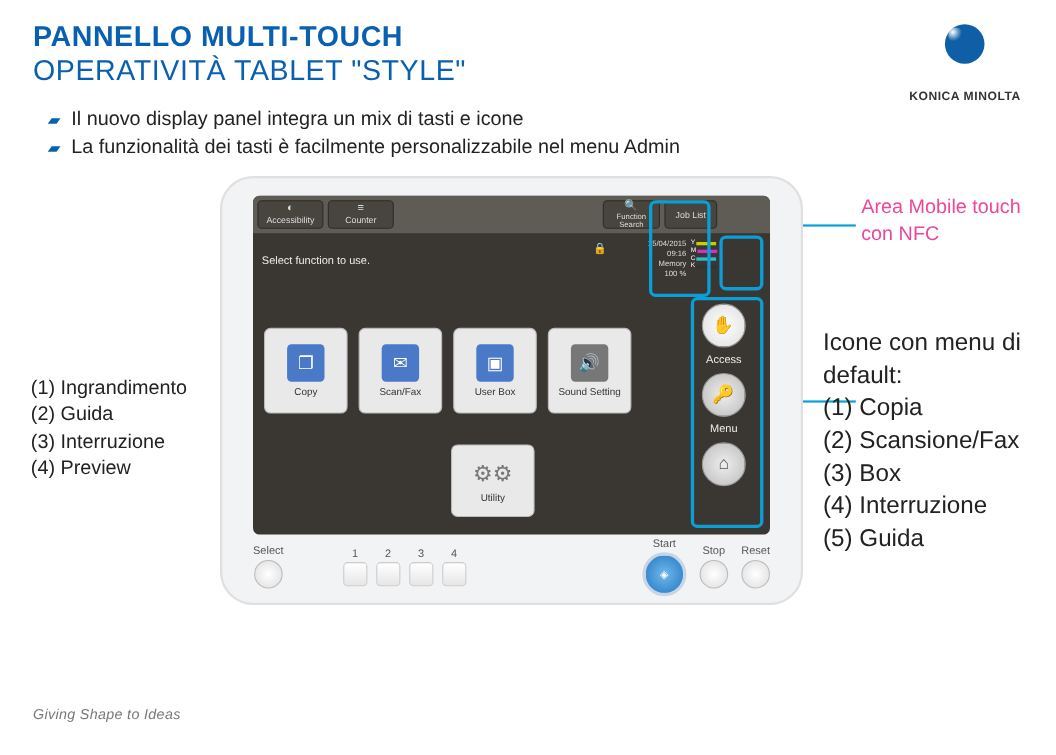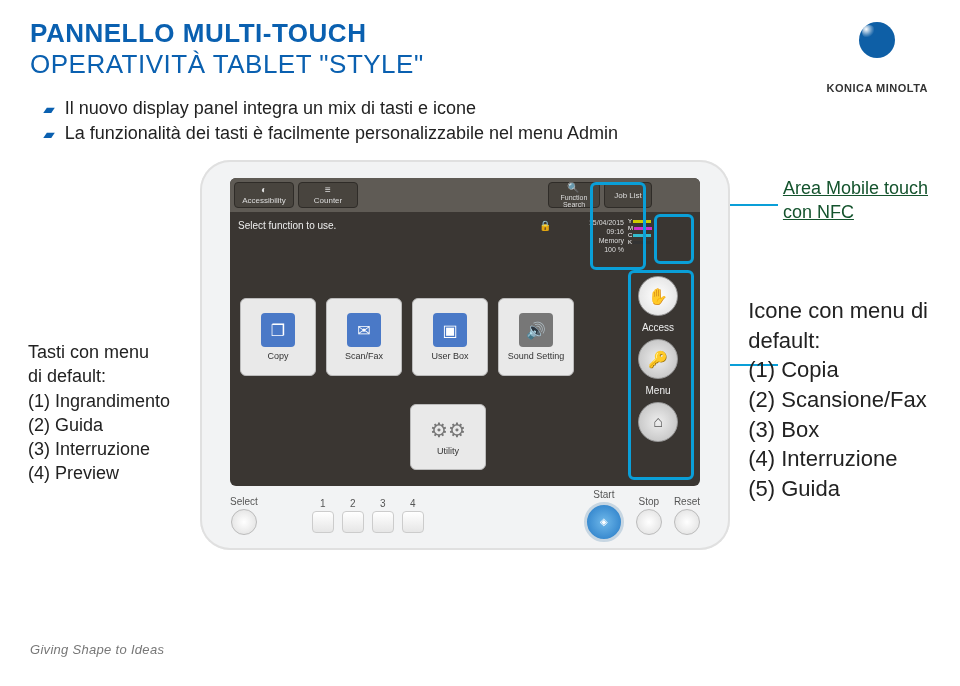--- a/index.html
+++ b/index.html
@@ -116,21 +116,21 @@
     color: #ddd;
     display: flex;
     flex-direction: column;
     align-items: center;
     justify-content: center;
     gap:1px;
   }
   .top-btn .icon { font-size: 10px; line-height: 1; }
   .spacer { flex: 1; }
   .prompt {
-    padding: 8px 8px;
+    padding: 20px 8px;
     font-size: 10px;
     color: #eee;
   }
   .lock-icon {
     position:absolute;
     top: 42px;
     right: 148px;
     font-size: 10px;
     color:#ccc;
   }
@@ -288,23 +288,22 @@
     left: 28px;
     font-size: 18px;
     color:#222;
     line-height:1.35;
   }
   .right-callout-1 {
     position:absolute;
     top: 176px;
     right: 32px;
     font-size: 18px;
-    color:#14532d;
+    color:#ec4899;
     line-height:1.35;
-    text-decoration:underline;
   }
   .right-callout-2 {
     position:absolute;
     top: 296px;
     right: 32px;
     font-size: 22px;
     color:#222;
     line-height:1.35;
   }
   .callout-line {
@@ -467,21 +466,20 @@
       <div class="circle-btn"></div>
     </div>
     <div class="hw-btn">
       <span>Reset</span>
       <div class="circle-btn"></div>
     </div>
   </div>
 </div>
 
 <div class="left-callout">
-  <div>Tasti con menu<br>di default:</div>
   <div>(1)  Ingrandimento</div>
   <div>(2)  Guida</div>
   <div>(3)  Interruzione</div>
   <div>(4)  Preview</div>
 </div>
 
 <div class="right-callout-1">
   Area Mobile touch<br>con NFC
 </div>
 

